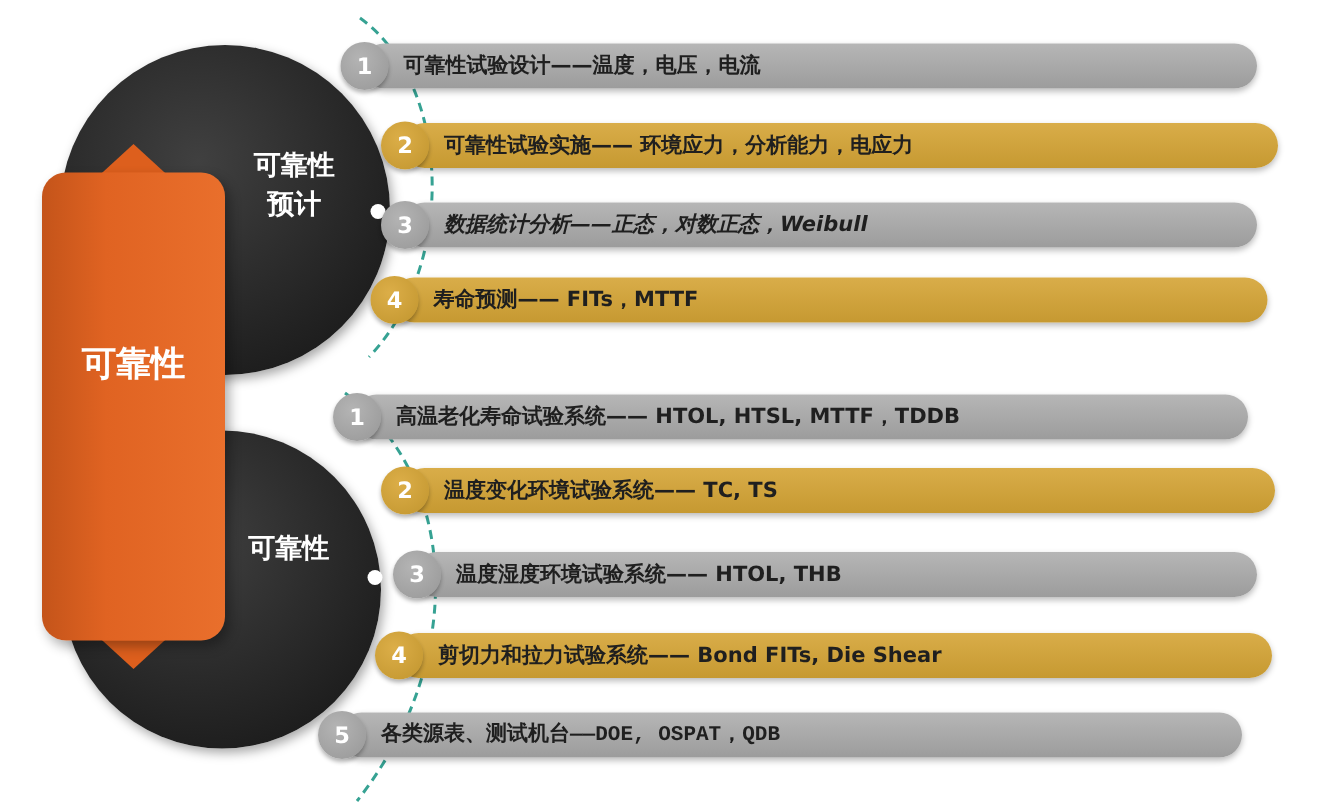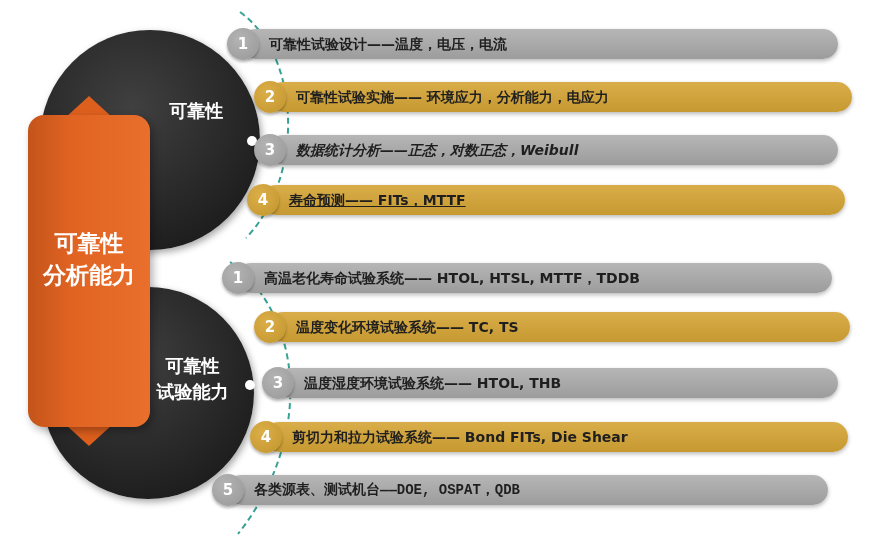--- a/index.html
+++ b/index.html
@@ -72,57 +72,56 @@
 <div id="stage">
 
   <svg id="curves" width="878" height="541" viewBox="0 0 878 541">
     <path d="M 240 12 C 300 55, 306 175, 246 238" fill="none" stroke="#36a293" stroke-width="2" stroke-dasharray="6 4"></path>
     <path d="M 230 262 C 306 318, 312 440, 238 534" fill="none" stroke="#36a293" stroke-width="2" stroke-dasharray="6 4"></path>
   </svg>
 
   <div id="circle1" class="circle">
     <div class="lbl">
       <div>可靠性</div>
+      <div>预计</div>
     </div>
   </div>
   <div id="circle2" class="circle">
     <div class="lbl">
       <div>可靠性</div>
-      <div>试验能力</div>
     </div>
   </div>
 
   <div class="white-dot" style="left:247px;top:136px;"></div>
   <div class="white-dot" style="left:245px;top:380px;"></div>
 
   <div id="banner">
     <div class="arrow-up"></div>
     <div class="body">
       <div class="title">
         <div>可靠性</div>
-        <div>分析能力</div>
       </div>
     </div>
     <div class="arrow-down"></div>
   </div>
 
   <div class="row" style="left:227px;top:28px;">
     <div class="bar gray" style="width:597px;"><span>可靠性试验设计——温度，电压，电流</span></div>
     <div class="badge gray">1</div>
   </div>
   <div class="row" style="left:254px;top:81px;">
     <div class="bar gold" style="width:584px;"><span>可靠性试验实施—— 环境应力，分析能力，电应力</span></div>
     <div class="badge gold">2</div>
   </div>
   <div class="row" style="left:254px;top:134px;">
     <div class="bar gray" style="width:570px;font-style:italic;"><span>数据统计分析——正态，对数正态，Weibull</span></div>
     <div class="badge gray">3</div>
   </div>
   <div class="row" style="left:247px;top:184px;">
-    <div class="bar gold" style="width:584px;text-decoration:underline;"><span>寿命预测—— FITs，MTTF</span></div>
+    <div class="bar gold" style="width:584px;"><span>寿命预测—— FITs，MTTF</span></div>
     <div class="badge gold">4</div>
   </div>
 
   <div class="row" style="left:222px;top:262px;">
     <div class="bar gray" style="width:596px;"><span>高温老化寿命试验系统—— HTOL, HTSL, MTTF，TDDB</span></div>
     <div class="badge gray">1</div>
   </div>
   <div class="row" style="left:254px;top:311px;">
     <div class="bar gold" style="width:582px;"><span>温度变化环境试验系统—— TC, TS</span></div>
     <div class="badge gold">2</div>

